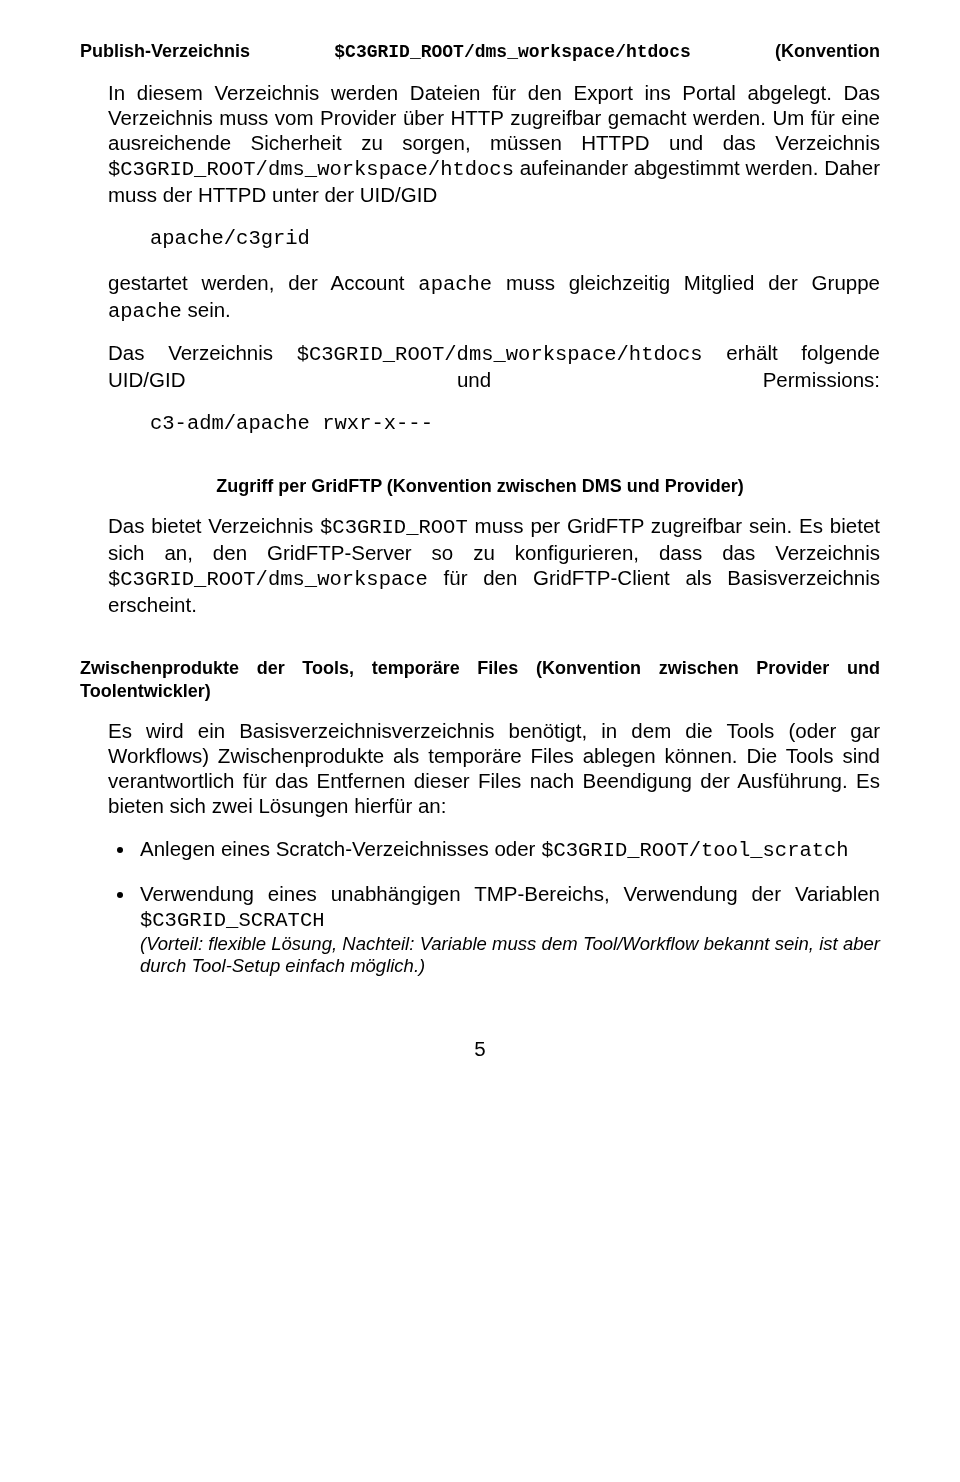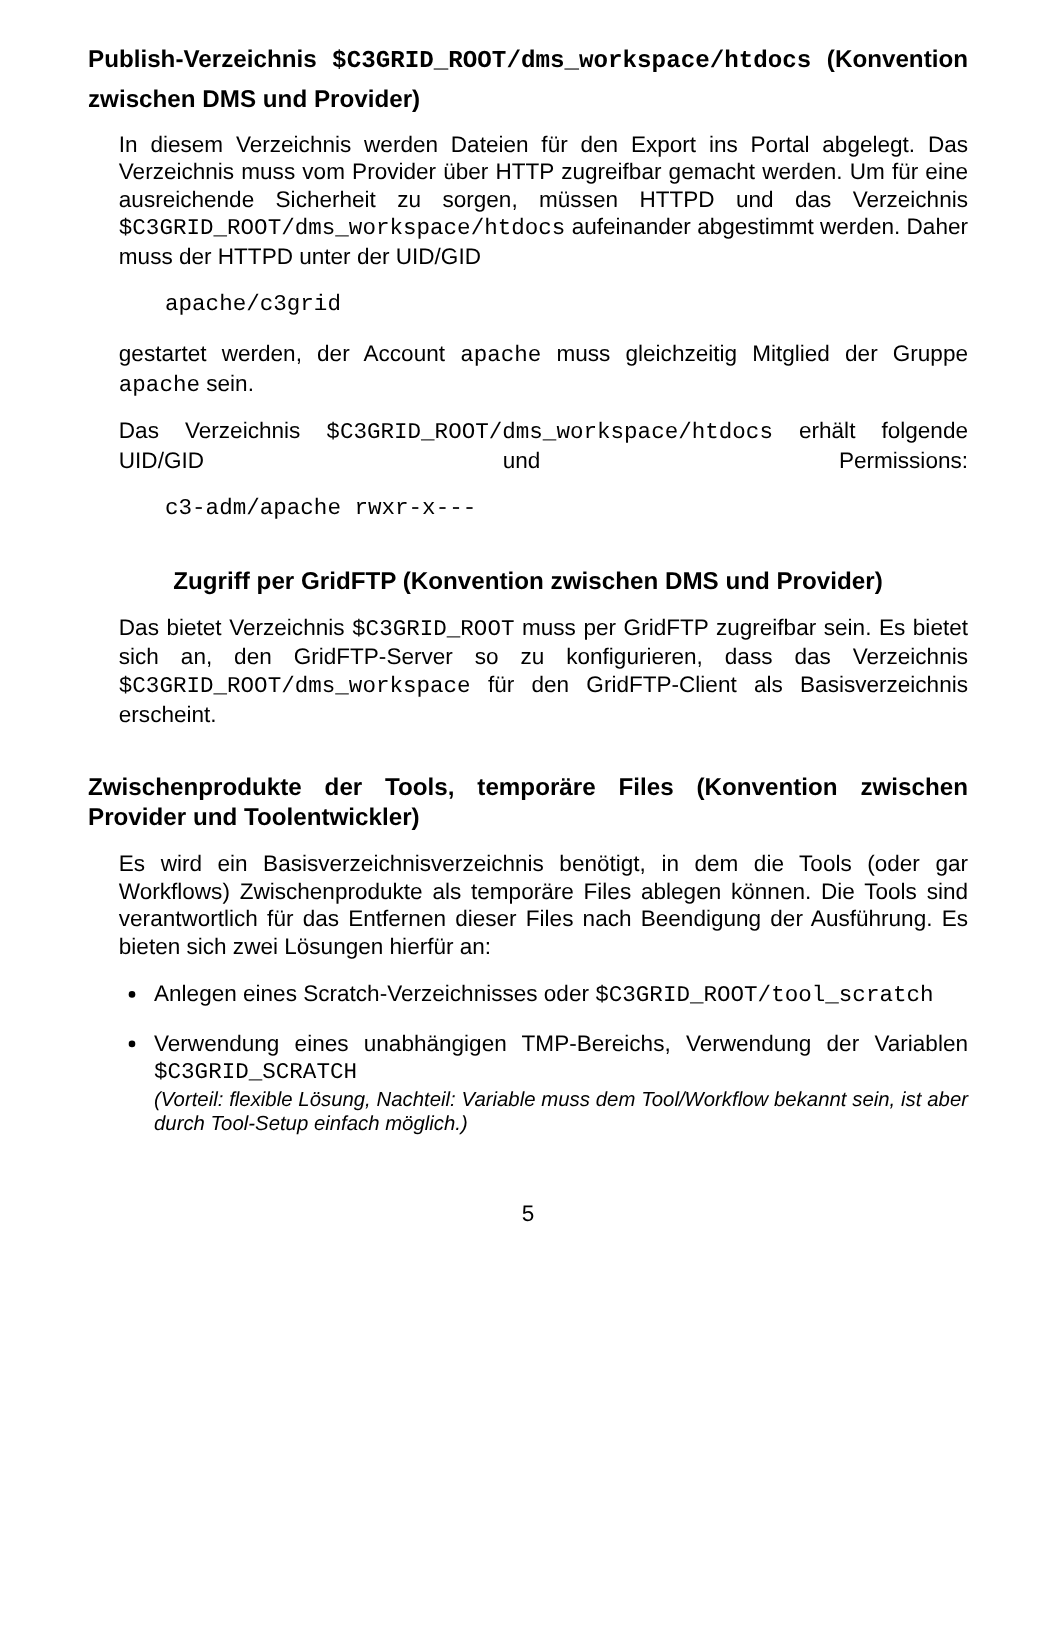--- a/index.html
+++ b/index.html
@@ -12,21 +12,21 @@
   }
   .page {
     padding: 40px 80px 40px 80px;
     box-sizing: border-box;
     width: 960px;
   }
   .heading {
     font-weight: bold;
     text-align: justify;
     margin: 0 0 6px 0;
-    font-size: 22px;
+    font-size: 18px;
     line-height: 1.25;
   }
   .heading-top {
     text-align-last: justify;
   }
   .para {
     text-align: justify;
     margin: 16px 0 4px 0;
     font-size: 20.5px;
     line-height: 1.22;
@@ -70,21 +70,20 @@
 </style>
 </head>
 <body>
 
 <div class="page">
 
   <div>
     <div class="heading heading-top">
       <span>Publish-Verzeichnis </span><span class="mono">$C3GRID_ROOT/dms_workspace/htdocs</span><span> (Konvention</span>
     </div>
-    <div class="heading" style="text-align:left;">zwischen DMS und Provider)</div>
 
     <p class="para">
       <span>In diesem Verzeichnis werden Dateien für den Export ins Portal abgelegt. Das Verzeichnis muss vom Provider über HTTP zugreifbar gemacht werden. Um für eine ausreichende Sicherheit zu sorgen, müssen HTTPD und das Verzeichnis </span><span class="mono">$C3GRID_ROOT/dms_workspace/htdocs</span><span> aufeinander abgestimmt werden. Daher muss der HTTPD unter der UID/GID</span>
     </p>
 
     <div class="indent-block">apache/c3grid</div>
 
     <p class="para">
       <span>gestartet werden, der Account </span><span class="mono">apache</span><span> muss gleichzeitig Mitglied der Gruppe </span><span class="mono">apache</span><span> sein.</span>
     </p>

